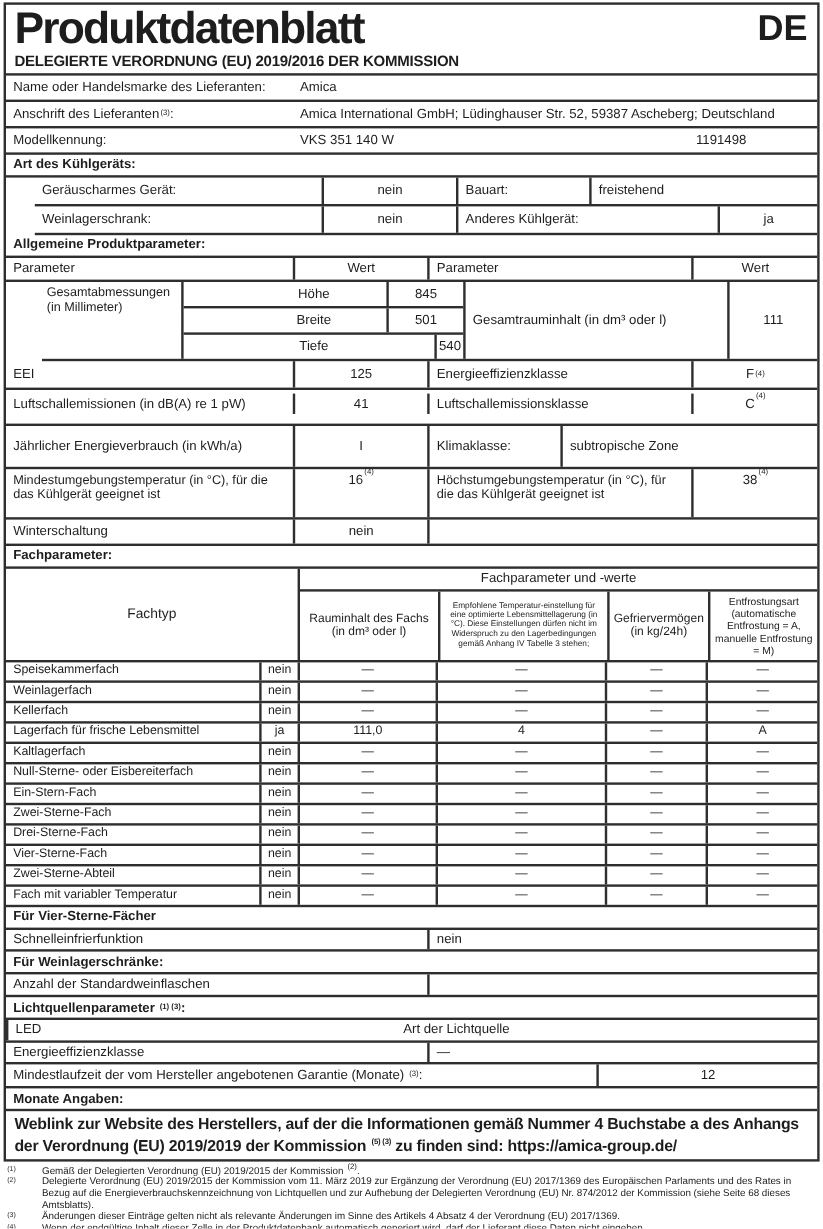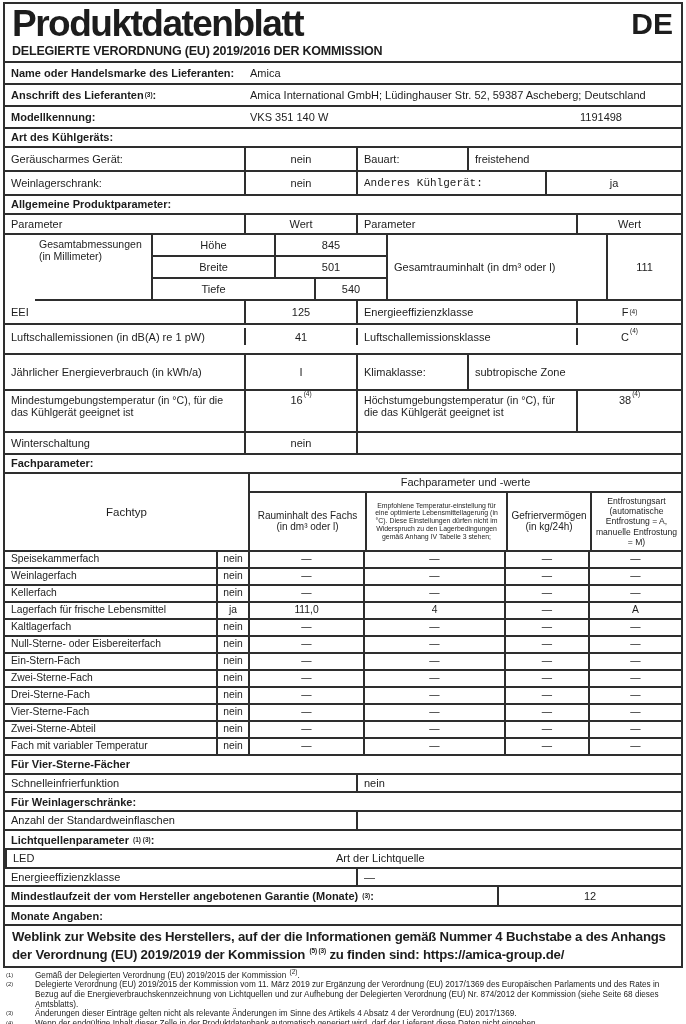--- a/index.html
+++ b/index.html
@@ -14,41 +14,41 @@
   .titlebar { display:flex; justify-content:space-between; align-items:center; padding:1px 8px 0 7px; }
   .title { font-size:37px; font-weight:bold; letter-spacing:-1.5px; line-height:1.05; }
   .lang { font-size:30px; font-weight:bold; line-height:1.2; }
   .subtitle { font-size:12.5px; font-weight:bold; padding:0 7px 3px 7px; border-bottom:2px solid #2e2e2e; letter-spacing:-0.2px; }
 
   
   .r { display:flex; align-items:stretch; border-bottom:2px solid #2e2e2e; }
   .r:last-child { border-bottom:none; }
   .c { display:flex; align-items:center; padding:2px 6px; font-size:11px; line-height:1.15; }
   .bl { border-left:2px solid #2e2e2e; }
-  .b { font-weight:bold; }
+  .b { font-weight:normal; }
   .ctr { justify-content:center; text-align:center; }
   .top { align-items:flex-start; padding-top:3px; }
   .hdr { font-weight:bold; font-size:11px; padding:2px 6px; min-height:17px; display:flex; align-items:center; }
 
   
   .w-label { width:239px; }
   .w-val   { width:112px; }
   .w-rlab  { width:220px; }
   .w-rest  { flex:1; }
   .w-klab  { width:111px; }
 
   sup.fn { font-size:6.5px; vertical-align:super; line-height:0; margin-left:1px; }
 
   .supplier-row { min-height:22px; }
-  .type-row { min-height:24px; }
+  .type-row { min-height:24px;margin-left:24px; }
 
   
   .dims-left { width:116px; font-size:10.5px; padding:2px 4px; display:flex; align-items:flex-start; padding-top:3px; }
   .dims-mid { width:235px; display:flex; flex-direction:column; border-left:2px solid #2e2e2e; }
-  .dims-mid .dr { display:flex; flex:1; border-bottom:2px solid #2e2e2e; }
+  .dims-mid .dr { display:flex; flex:1; border-bottom:2px solid #2e2e2e;padding-left:48px; }
   .dims-mid .dr:last-child { border-bottom:none;gap:40px; }
   .dims-mid .dl { width:121px; display:flex; align-items:center; justify-content:center; font-size:11px; }
   .dims-mid .dv { flex:1; border-left:2px solid #2e2e2e; display:flex; align-items:center; justify-content:center; font-size:11px; }
 
   
   .fach-hd-left { width:243px; display:flex; align-items:center; justify-content:center; font-size:11.5px; }
   .fach-hd-right { flex:1; display:flex; flex-direction:column; border-left:2px solid #2e2e2e; }
   .fach-group { min-height:19px; display:flex; align-items:center; justify-content:center; font-size:11px; border-bottom:2px solid #2e2e2e; }
   .fach-cols { display:flex; flex:1; }
   .fach-cols .fc { display:flex; align-items:center; justify-content:center; text-align:center; padding:2px 3px; }
@@ -115,21 +115,21 @@
     </div>
     <div class="r type-row">
       <div class="c w-label">Geräuscharmes Gerät:</div>
       <div class="c ctr w-val bl">nein</div>
       <div class="c w-klab bl">Bauart:</div>
       <div class="c w-rest bl">freistehend</div>
     </div>
     <div class="r type-row">
       <div class="c w-label">Weinlagerschrank:</div>
       <div class="c ctr w-val bl">nein</div>
-      <div class="c bl" style="width:189px;font-family:Liberation Mono, monospace;">Anderes Kühlgerät:</div>
+      <div class="c bl" style="width:218px;">Anderes Kühlgerät:</div>
       <div class="c ctr w-rest bl">ja</div>
     </div>
 
     <div class="r">
       <div class="hdr">Allgemeine Produktparameter:</div>
     </div>
     <div class="r" style="min-height:20px;">
       <div class="c w-label">Parameter</div>
       <div class="c ctr w-val bl">Wert</div>
       <div class="c w-rlab bl">Parameter</div>

